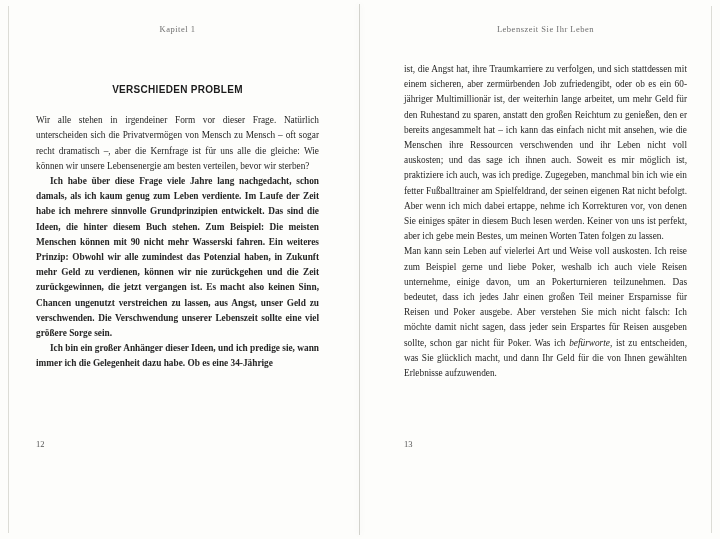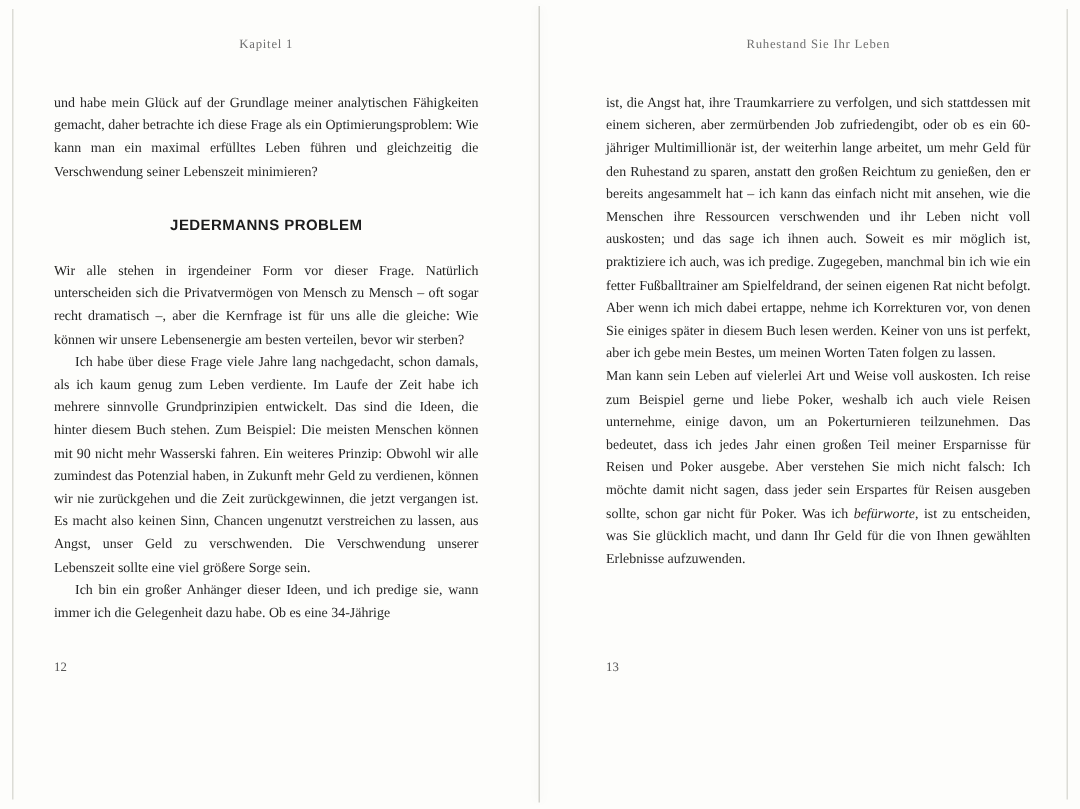--- a/index.html
+++ b/index.html
@@ -44,21 +44,21 @@
     position: absolute; top: 62px; left: 0; right: 0;
     text-align: justify;
     font-size: 9.3px;
     line-height: 15.2px;
     hyphens: auto;
     -webkit-hyphens: auto;
   }
 
   .para { margin: 0; }
   .para.flush  { text-indent: 0; }
-  .para.indent { text-indent: 14px; }
+  .para.indent { text-indent: 14px; font-weight: bold; }
 
   .section-heading {
     margin: 20px 0 16px 0;
     text-align: center;
     font-family: "Liberation Sans", "DejaVu Sans", sans-serif;
     font-weight: 700;
     font-size: 10px;
     letter-spacing: 0.3px;
     color: #1c1c1c;
     text-indent: 0;
@@ -79,36 +79,35 @@
 <div class="book">
 
   <div class="page-edge page-edge-left"></div>
   <div class="spine"></div>
   <div class="page-edge page-edge-right"></div>
 
   <section class="page left">
     <header class="running-header">Kapitel 1</header>
 
     <div class="page-body">
-      <p class="para flush">und habe mein Glück auf der Grundlage meiner analytischen Fähigkeiten gemacht, daher betrachte ich diese Frage als ein Optimierungsproblem: Wie kann man ein maximal erfülltes Leben führen und gleichzeitig die Verschwendung seiner Lebenszeit minimieren?</p>
 
-      <h2 class="section-heading">JEDERMANNS PROBLEM</h2>
+      <h2 class="section-heading">VERSCHIEDEN PROBLEM</h2>
 
       <p class="para flush">Wir alle stehen in irgendeiner Form vor dieser Frage. Natürlich unterscheiden sich die Privatvermögen von Mensch zu Mensch – oft sogar recht dramatisch –, aber die Kernfrage ist für uns alle die gleiche: Wie können wir unsere Lebensenergie am besten verteilen, bevor wir sterben?</p>
 
       <p class="para indent">Ich habe über diese Frage viele Jahre lang nachgedacht, schon damals, als ich kaum genug zum Leben verdiente. Im Laufe der Zeit habe ich mehrere sinnvolle Grundprinzipien entwickelt. Das sind die Ideen, die hinter diesem Buch stehen. Zum Beispiel: Die meisten Menschen können mit 90 nicht mehr Wasserski fahren. Ein weiteres Prinzip: Obwohl wir alle zumindest das Potenzial haben, in Zukunft mehr Geld zu verdienen, können wir nie zurückgehen und die Zeit zurückgewinnen, die jetzt vergangen ist. Es macht also keinen Sinn, Chancen ungenutzt verstreichen zu lassen, aus Angst, unser Geld zu verschwenden. Die Verschwendung unserer Lebenszeit sollte eine viel größere Sorge sein.</p>
 
       <p class="para indent">Ich bin ein großer Anhänger dieser Ideen, und ich predige sie, wann immer ich die Gelegenheit dazu habe. Ob es eine 34-Jährige</p>
     </div>
 
     <footer class="page-number">12</footer>
   </section>
 
   <section class="page right">
-    <header class="running-header">Ruhestand Sie Ihr Leben</header>
+    <header class="running-header">Lebenszeit Sie Ihr Leben</header>
 
     <div class="page-body">
       <p class="para flush">ist, die Angst hat, ihre Traumkarriere zu verfolgen, und sich stattdessen mit einem sicheren, aber zermürbenden Job zufriedengibt, oder ob es ein 60-jähriger Multimillionär ist, der weiterhin lange arbeitet, um mehr Geld für den Ruhestand zu sparen, anstatt den großen Reichtum zu genießen, den er bereits angesammelt hat – ich kann das einfach nicht mit ansehen, wie die Menschen ihre Ressourcen verschwenden und ihr Leben nicht voll auskosten; und das sage ich ihnen auch. Soweit es mir möglich ist, praktiziere ich auch, was ich predige. Zugegeben, manchmal bin ich wie ein fetter Fußballtrainer am Spielfeldrand, der seinen eigenen Rat nicht befolgt. Aber wenn ich mich dabei ertappe, nehme ich Korrekturen vor, von denen Sie einiges später in diesem Buch lesen werden. Keiner von uns ist perfekt, aber ich gebe mein Bestes, um meinen Worten Taten folgen zu lassen.</p>
 
 
       <p class="para flush"><span>Man kann sein Leben auf vielerlei Art und Weise voll auskosten. Ich reise zum Beispiel gerne und liebe Poker, weshalb ich auch viele Reisen unternehme, einige davon, um an Pokerturnieren teilzunehmen. Das bedeutet, dass ich jedes Jahr einen großen Teil meiner Ersparnisse für Reisen und Poker ausgebe. Aber verstehen Sie mich nicht falsch: Ich möchte damit nicht sagen, dass jeder sein Erspartes für Reisen ausgeben sollte, schon gar nicht für Poker. Was ich </span><em>befürworte</em><span>, ist zu entscheiden, was Sie glücklich macht, und dann Ihr Geld für die von Ihnen gewählten Erlebnisse aufzuwenden.</span></p>
     </div>
 
     <footer class="page-number">13</footer>
   </section>

